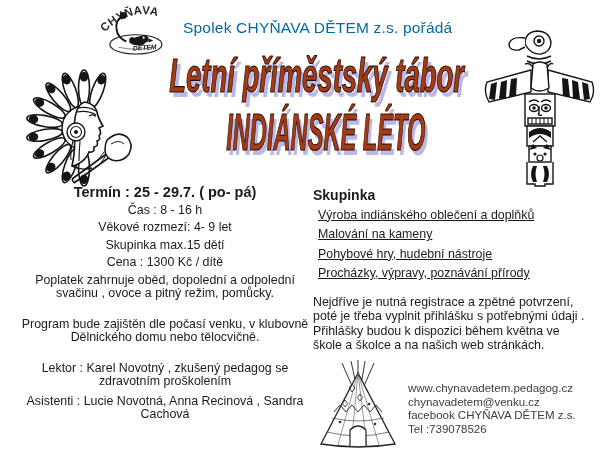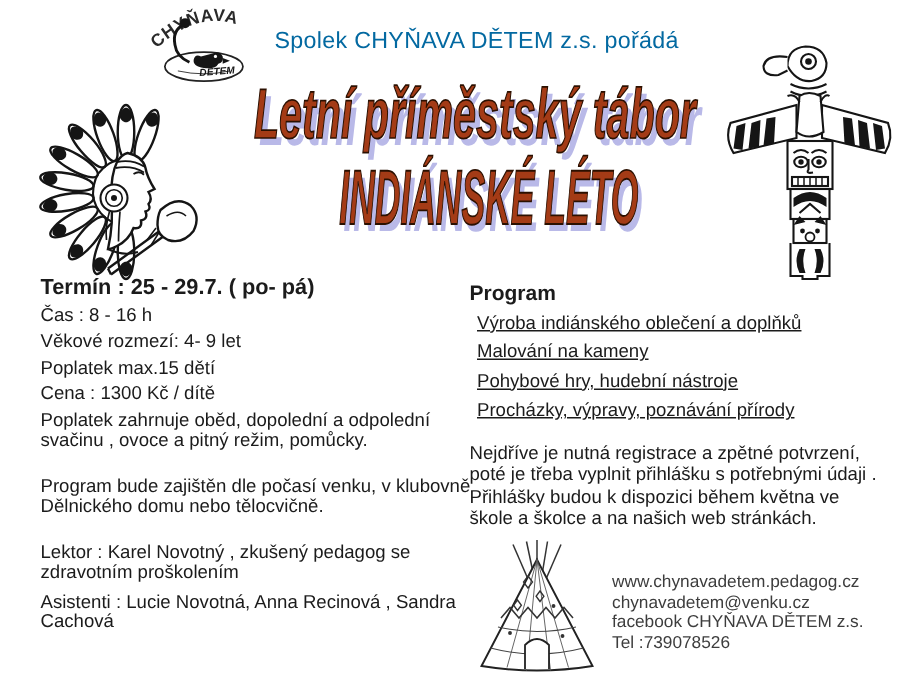--- a/index.html
+++ b/index.html
@@ -8,21 +8,21 @@
 
   .org-line{position:absolute;left:183px;top:19px;font-size:15.5px;letter-spacing:.2px;color:#0369a1;white-space:nowrap;}
 
   .title-wrap{position:absolute;left:100px;top:53px;width:420px;text-align:right;}
   .title-line{font-weight:bold;font-style:italic;color:#a43b16;white-space:nowrap;line-height:1;
       -webkit-text-stroke:1px #2b1000;
       text-shadow:5px 4px 0 #b9b9e8;}
   .t1{font-size:41px;transform:scale(0.67,1.15);transform-origin:center top;}
   .t2{font-size:43px;margin-top:13px;transform:scale(0.55,1.2);transform-origin:center top;}
 
-  .left-col{position:absolute;left:27px;top:186px;width:288px;font-size:12.4px;line-height:13.5px;}
+  .left-col{position:absolute;left:21px;top:186px;width:288px;font-size:12.4px;line-height:13.5px;text-align:center;}
   .left-col p{margin:0 0 4px 0;}
   .termin{font-size:14.5px;font-weight:bold;margin:0 0 7px 0;}
   .gap-after{margin-bottom:17px !important;}
   .small-gap{margin-bottom:6px !important;}
 
   .right-col{position:absolute;left:313px;top:188px;width:276px;font-size:12.4px;line-height:14.5px;}
   .program-heading{font-size:14px;font-weight:bold;margin:0 0 4px 0;}
   .program-item{margin:5px;text-decoration:underline;}
   .registration-note{margin:14px 0 0 0;}
 
@@ -131,30 +131,30 @@
     <circle cx="64" cy="126" r="1.6" fill="#151515"></circle>
     <circle cx="59" cy="130" r="3" fill="none" stroke="#151515" stroke-width="1.2"></circle>
     <path d="M52,138 Q48,146 52,154 L56,154 Q53,146 56,138 Z" fill="#151515"></path>
     <path d="M66,138 Q70,146 66,154 L62,154 Q65,146 62,138 Z" fill="#151515"></path>
   </svg>
 
   <div class="left-col">
     <p class="termin">Termín : 25 - 29.7. ( po- pá)</p>
     <p>Čas : 8 - 16 h</p>
     <p>Věkové rozmezí: 4- 9 let</p>
-    <p>Poplatek max.15 dětí</p>
+    <p>Skupinka max.15 dětí</p>
     <p>Cena : 1300 Kč / dítě</p>
     <p class="gap-after">Poplatek zahrnuje oběd, dopolední a odpolední svačinu , ovoce a pitný režim, pomůcky.</p>
     <p class="gap-after">Program bude zajištěn dle počasí venku, v klubovně Dělnického domu nebo tělocvičně.</p>
     <p class="small-gap">Lektor : Karel Novotný , zkušený pedagog se zdravotním proškolením</p>
     <p>Asistenti : Lucie Novotná, Anna Recinová , Sandra Cachová</p>
   </div>
 
   <div class="right-col">
-    <p class="program-heading">Program</p>
+    <p class="program-heading">Skupinka</p>
     <p class="program-item">Výroba indiánského oblečení a doplňků</p>
     <p class="program-item">Malování na kameny</p>
     <p class="program-item">Pohybové hry, hudební nástroje</p>
     <p class="program-item">Procházky, výpravy, poznávání přírody</p>
     <p class="registration-note">Nejdříve je nutná registrace a zpětné potvrzení, poté je třeba vyplnit přihlášku s potřebnými údaji . Přihlášky budou k dispozici během května ve škole a školce a na našich web stránkách.</p>
   </div>
 
   <svg class="art teepee" width="92" height="88" viewBox="0 0 92 88">
     <g stroke="#333" stroke-width="1" fill="none">
       <path d="M30,3 L66,86"></path>

